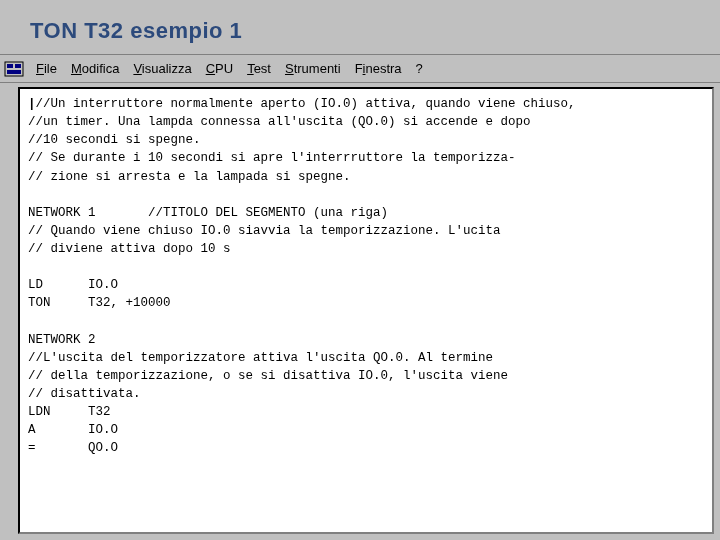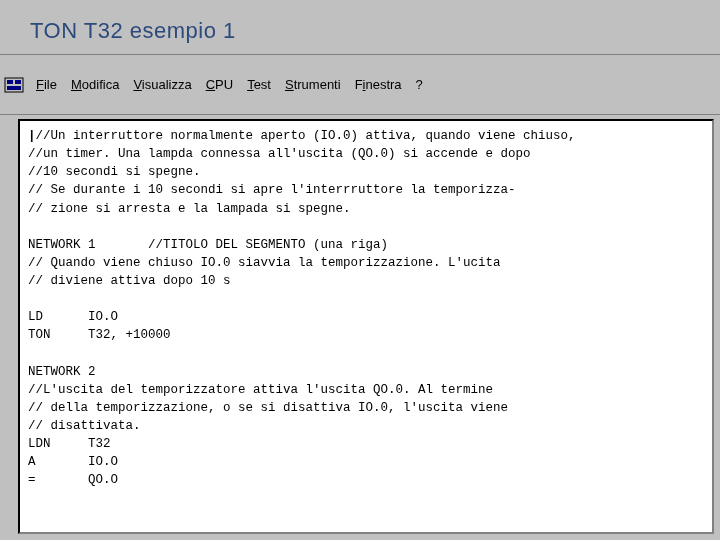--- a/index.html
+++ b/index.html
@@ -20,33 +20,33 @@
       flex-direction: column;
     }
 
     .title-bar {
       padding: 18px 30px 10px 30px;
       background: #c0c0c0;
     }
 
     .title-text {
       font-size: 22px;
-      font-weight: normal;
+      font-weight: bold;
       color: #2c4a7c;
       font-family: Arial, sans-serif;
       letter-spacing: 0.5px;
     }
 
     .menu-bar {
       display: flex;
       align-items: center;
       background: #c0c0c0;
       border-top: 1px solid #808080;
       border-bottom: 1px solid #808080;
-      padding: 20px 4px;
+      padding: 4px 4px;
       gap: 2px;
     }
 
     .menu-icon {
       width: 20px;
       height: 18px;
       display: inline-flex;
       align-items: center;
       justify-content: center;
       margin-right: 4px;

